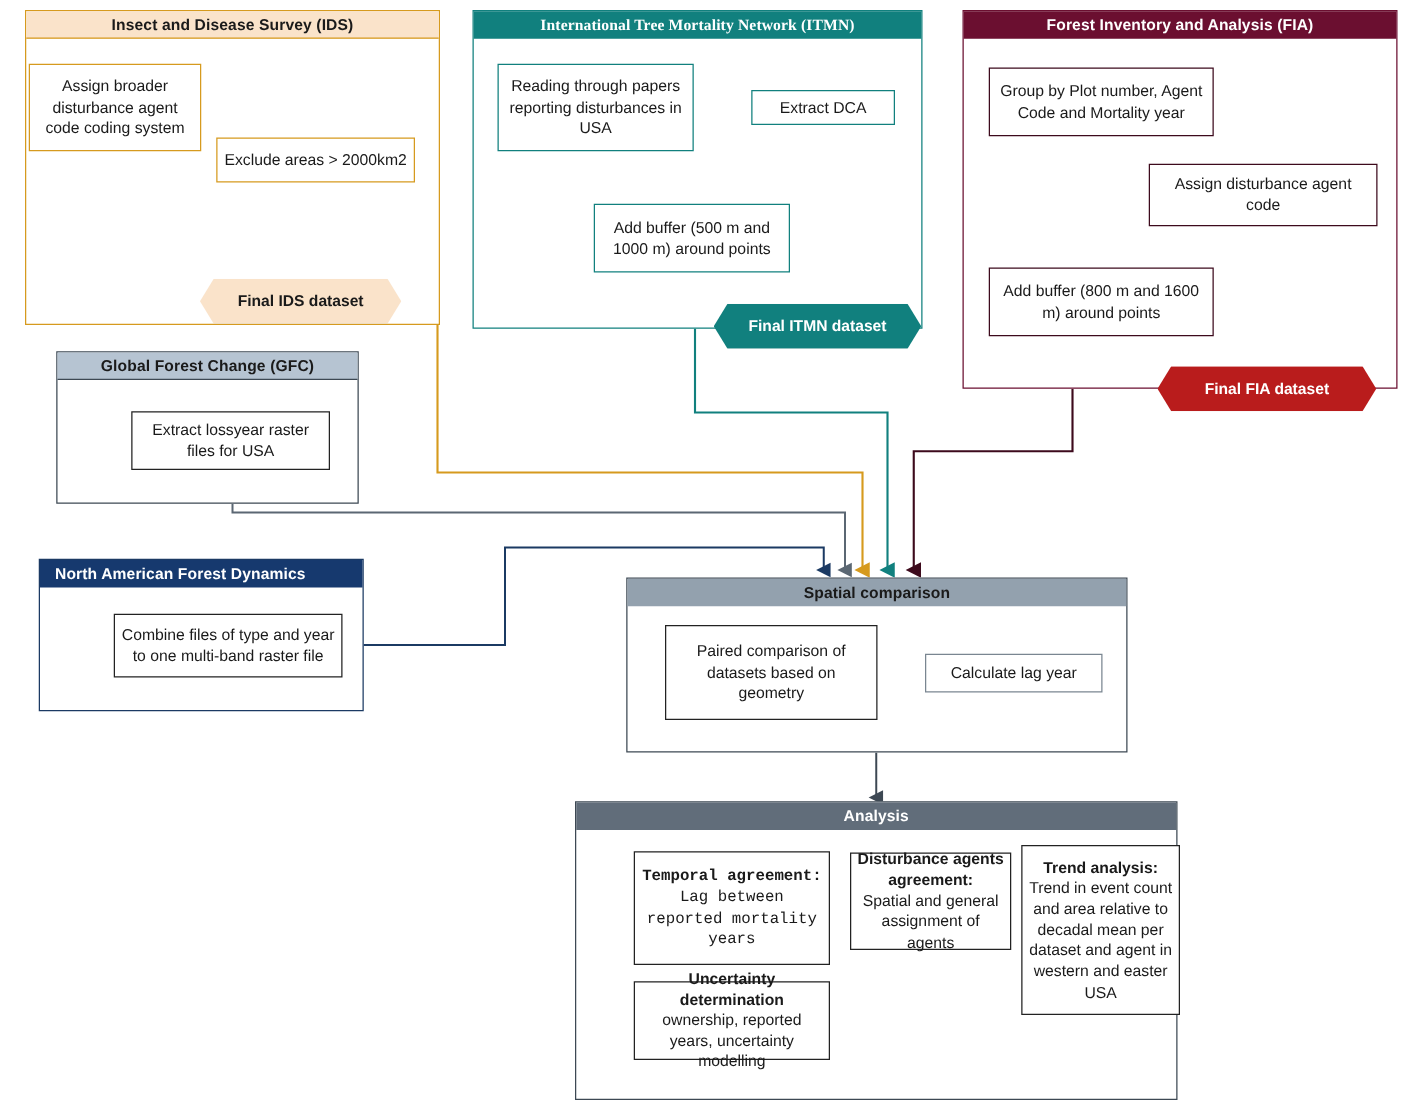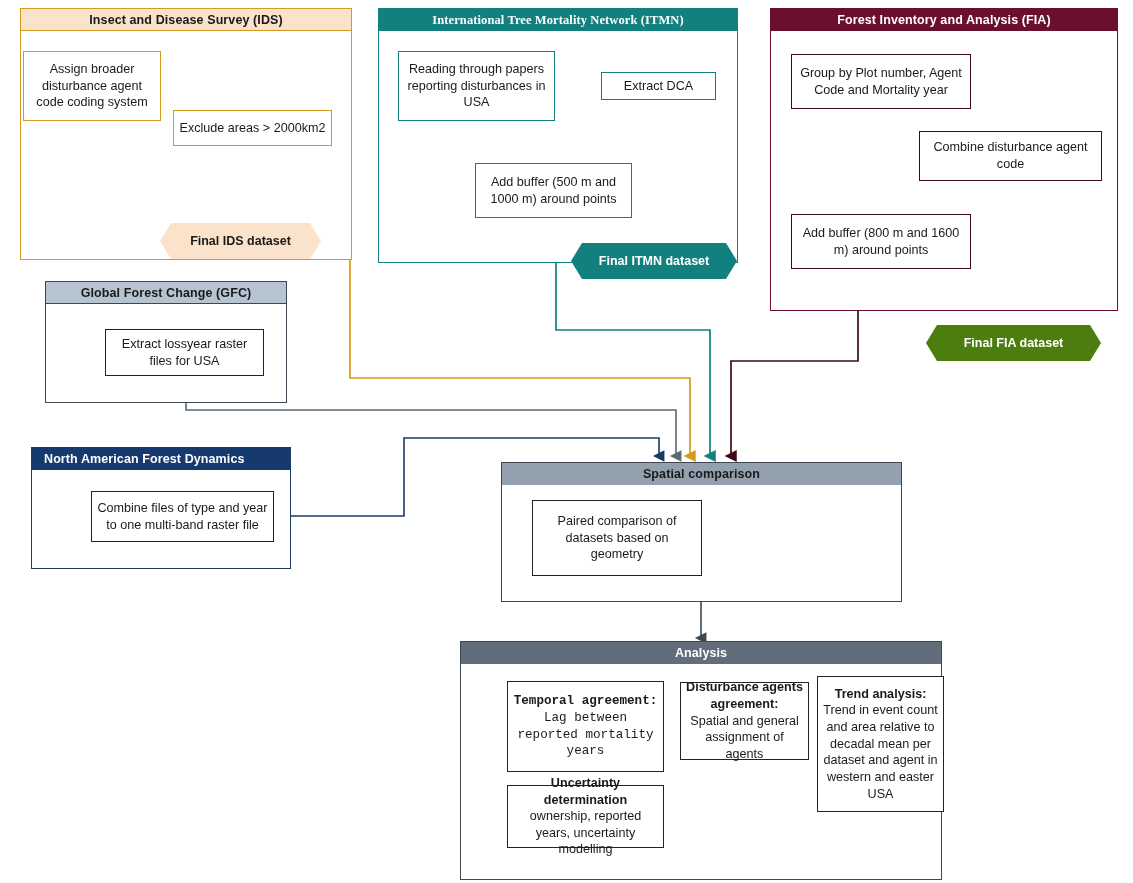--- a/index.html
+++ b/index.html
@@ -54,21 +54,21 @@
   .hex {
     position:absolute; height:36px;
     display:flex; align-items:center; justify-content:center;
     font-weight:bold; font-size:12.5px;
     clip-path:polygon(11px 0, calc(100% - 11px) 0, 100% 50%, calc(100% - 11px) 100%, 11px 100%, 0 50%);
     filter:drop-shadow(2px 3px 2px rgba(0,0,0,.28));
   }
   .hex.gold   { background:#fae3ca; color:#1a1a1a; border:0; }
   .hex.gold::before{content:"";}
   .hex.teal   { background:#11807e; color:#ffffff; }
-  .hex.maroon { background:#4d7c0f; color:#ffffff;margin-top:32px; }
+  .hex.maroon { background:#b91c1c; color:#ffffff; }
 </style>
 </head>
 <body>
 
 <div id="canvas">
 
   <svg class="wires" viewBox="0 0 1133 883">
     <defs>
       <marker id="ah-gold" markerWidth="9" markerHeight="9" refX="4.2" refY="4.2" orient="auto">
         <path d="M0.6,0.8 L7.8,0.8 L4.2,8 Z" fill="#d69a1e"></path>
@@ -134,38 +134,39 @@
   </div>
   <div class="pbox teal" style="left:398px; top:51px; width:157px; height:70px;">Reading through papers reporting disturbances in USA</div>
   <div class="pbox teal" style="left:601px; top:72px; width:115px; height:28px;">Extract DCA</div>
   <div class="pbox teal" style="left:475px; top:163px; width:157px; height:55px;">Add buffer (500 m and 1000 m) around points</div>
   <div class="hex teal" style="left:571px; top:243px; width:166px;">Final ITMN dataset</div>
 
   <div class="group fia" style="left:770px; top:8px; width:348px; height:303px;">
     <div class="ghead">Forest Inventory and Analysis (FIA)</div>
   </div>
   <div class="pbox maroon" style="left:791px; top:54px; width:180px; height:55px;">Group by Plot number, Agent Code and Mortality year</div>
-  <div class="pbox maroon" style="left:919px; top:131px; width:183px; height:50px;">Combine disturbance agent code</div>
+  <div class="pbox maroon" style="left:919px; top:131px; width:183px; height:50px;">Assign disturbance agent code</div>
   <div class="pbox maroon" style="left:791px; top:214px; width:180px; height:55px;">Add buffer (800 m and 1600 m) around points</div>
   <div class="hex maroon" style="left:926px; top:293px; width:175px;">Final FIA dataset</div>
 
   <div class="group gfc" style="left:45px; top:281px; width:242px; height:122px;">
     <div class="ghead">Global Forest Change (GFC)</div>
   </div>
   <div class="pbox dark" style="left:81px; top:329px; width:159px; height:47px;">Extract lossyear raster files for USA</div>
 
   <div class="group nafd" style="left:31px; top:447px; width:260px; height:122px;">
     <div class="ghead">North American Forest Dynamics (NAFD)</div>
   </div>
   <div class="pbox dark" style="left:67px; top:491px; width:183px; height:51px;">Combine files of type and year to one multi-band raster file</div>
 
   <div class="group spatial" style="left:501px; top:462px; width:401px; height:140px;">
     <div class="ghead">Spatial comparison</div>
   </div>
   <div class="pbox dark" style="left:508px; top:500px; width:170px; height:76px;">Paired comparison of datasets based on geometry</div>
+  <div class="pbox grayb" style="left:740px; top:523px; width:142px; height:31px;">Calculate lag year</div>
 
   <div class="group analysis" style="left:460px; top:641px; width:482px; height:239px;">
     <div class="ghead">Analysis</div>
   </div>
 
   <div class="pbox dark" style="left:483px; top:681px; width:157px; height:91px; flex-direction:column;font-family:Liberation Mono, monospace;">
     <b>Temporal agreement:</b>
     <span>Lag between reported mortality years</span>
   </div>
 

